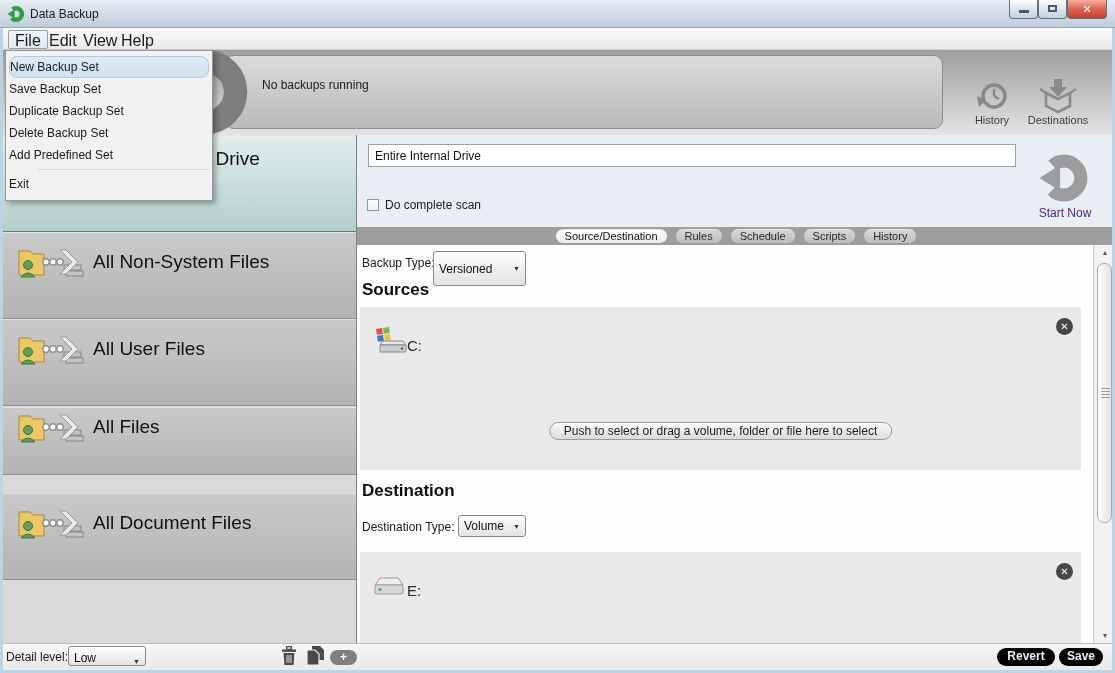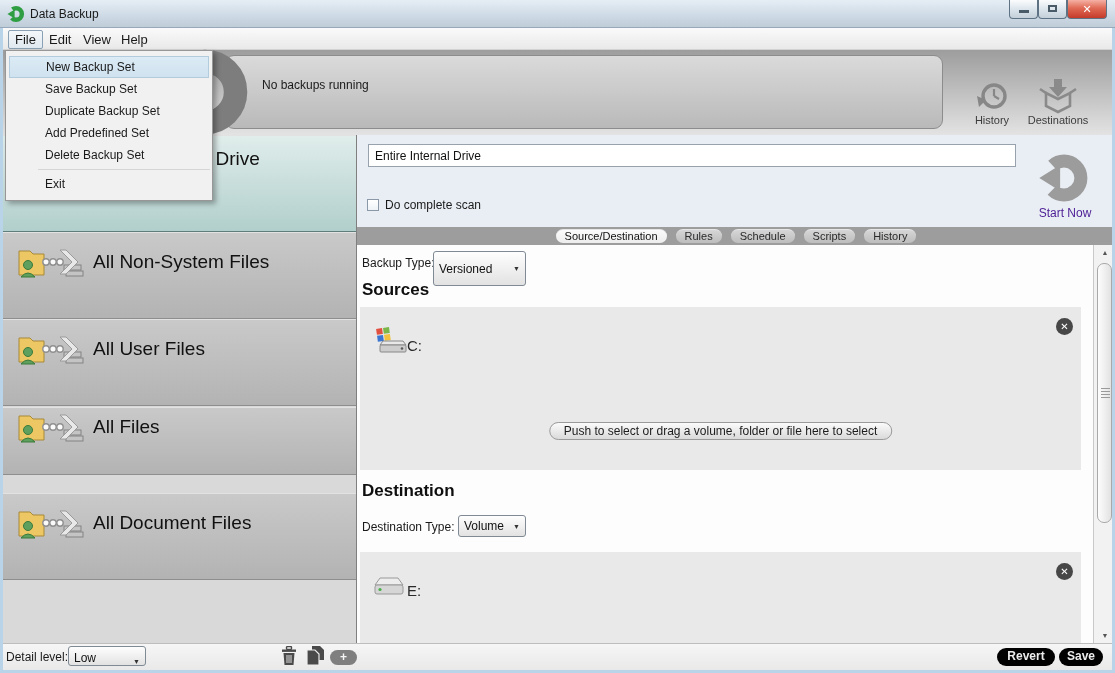--- a/index.html
+++ b/index.html
@@ -18,34 +18,34 @@
   .winbtn{top:0;height:19px;border:1px solid #5f7283;border-top:none;
     background:linear-gradient(#fbfcfd,#dfe7ee 45%,#c3cfd9);
     border-radius:0 0 4px 4px;text-align:center;font-size:10px;color:#333;line-height:18px;}
   .winbtn.close{background:linear-gradient(#f5b1a4,#e06a55 45%,#c53b2a);
     color:#fff;font-weight:bold;font-size:11px;}
   .maxglyph{display:inline-block;width:9px;height:7px;border:2px solid #4a5a66;margin-top:5px;}
   .minglyph{display:inline-block;width:10px;height:3px;background:#4a5a66;margin-top:10px;}
   
   .menubar{left:0;top:28px;width:1115px;height:22px;
     background:linear-gradient(#fafafa,#e9e9e9);border-bottom:1px solid #d2d2d2;}
-  .menuitem{top:30px;height:19px;padding:2px 7px;font-size:13px;color:#1a1a1a;border-radius:2px;}
+  .menuitem{top:30px;height:19px;padding:2px 7px;font-size:16px;color:#1a1a1a;border-radius:2px;}
   .menuitem.pressed{background:linear-gradient(#f3f7fa,#e0e9f0);border:1px solid #8aa0b4;padding:1px 6px;}
   
   .toolbar{left:0;top:50px;width:1115px;height:85px;
     background:linear-gradient(#9d9d9d,#e3e3e3);}
   .statuspanel{left:225px;top:55px;width:718px;height:74px;border-radius:9px;
     border:1px solid #8c8c8c;background:linear-gradient(#dadada,#b9b9b9);z-index:1;}
   .statustext{left:262px;top:78px;font-size:12px;color:#1a1a1a;z-index:3;}
   .bigring{left:158px;top:45px;z-index:2;}
   .toollabel{font-size:11px;color:#3c3c3c;text-align:center;}
   
   .filemenu{left:5px;top:50px;width:208px;z-index:30;background:#f1f1f1;
     border:1px solid #979797;box-shadow:3px 3px 5px rgba(0,0,0,.3);padding:5px 0 5px 0;}
-  .fm-item{height:22px;line-height:22px;margin:0 3px;padding-left:36px;font-size:12px;color:#1a1a1a;border-radius:0;}
+  .fm-item{height:22px;line-height:22px;margin:0 3px;font-size:12px;color:#1a1a1a;border-radius:8px;}
   .fm-item.hl{background:linear-gradient(#dcebf5,#cfe2ef);border:1px solid #b2cbdd;line-height:20px;}
   .fm-sep{height:1px;background:#d6d6d6;margin:3px 2px 3px 32px;}
   
   .sidebar{left:0;top:135px;width:357px;height:508px;background:#d9d9d9;border-right:1px solid #7f7f7f;}
   .set{position:absolute;left:0;width:356px;display:flex;align-items:center;gap:9px;
     padding:0 0 0 16px;border-top:1px solid #e2e2e2;border-bottom:1px solid #8e8e8e;
     background:linear-gradient(#c9c9c9,#b3b3b3);}
   .set .lbl{font-size:19px;color:#111;}
   .set.sel{background:linear-gradient(#e0edeb,#b1cfcc);border-bottom:1px solid #5e7d7b;padding-left:92px;align-items:flex-start;}
   .set.sel .lbl{margin-top:12px;}
@@ -278,22 +278,22 @@
           </div>
       </div>
       <div class="abs scr-btn" style="top:383px;"><span>▼</span></div>
     </div>
   </div>
 
   <div class="abs filemenu">
     <div class="fm-item hl">New Backup Set</div>
     <div class="fm-item">Save Backup Set</div>
     <div class="fm-item">Duplicate Backup Set</div>
+    <div class="fm-item">Delete Backup Set</div>
     <div class="fm-item">Add Predefined Set</div>
-    <div class="fm-item">Delete Backup Set</div>
     <div class="fm-sep"></div>
     <div class="fm-item">Exit</div>
   </div>
 
   <div class="abs footer"></div>
   <div class="abs small" style="left:6px;top:650px;">Detail level:</div>
   <div class="abs combo" style="left:68px;top:646px;width:78px;height:20px;align-items:flex-end;">
     <span>Low</span>
     <span class="ar">▼</span>
   </div>

